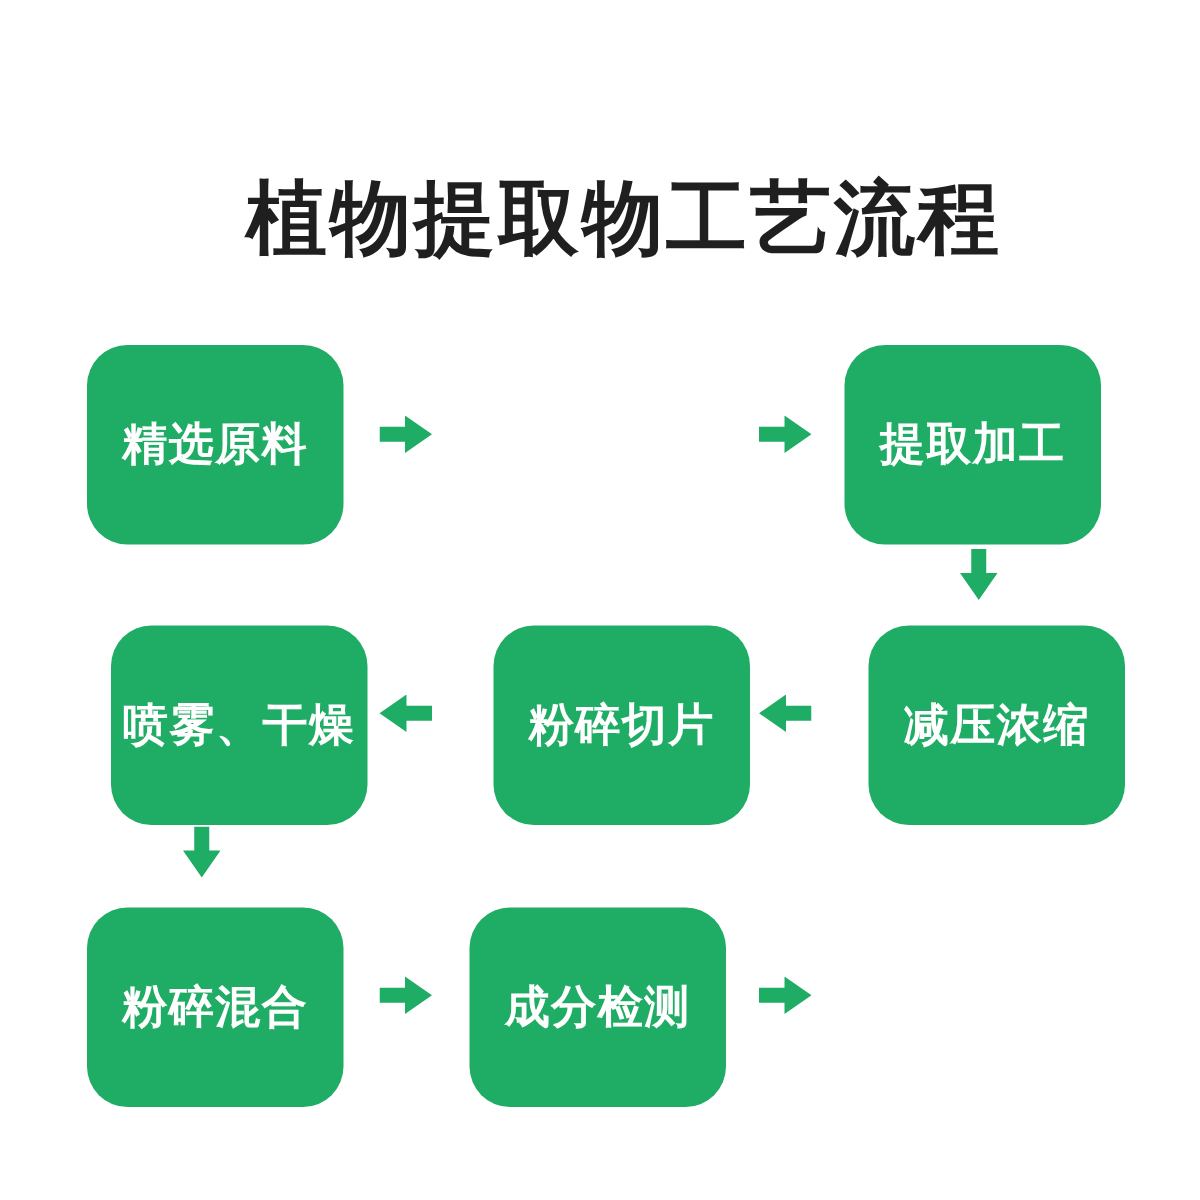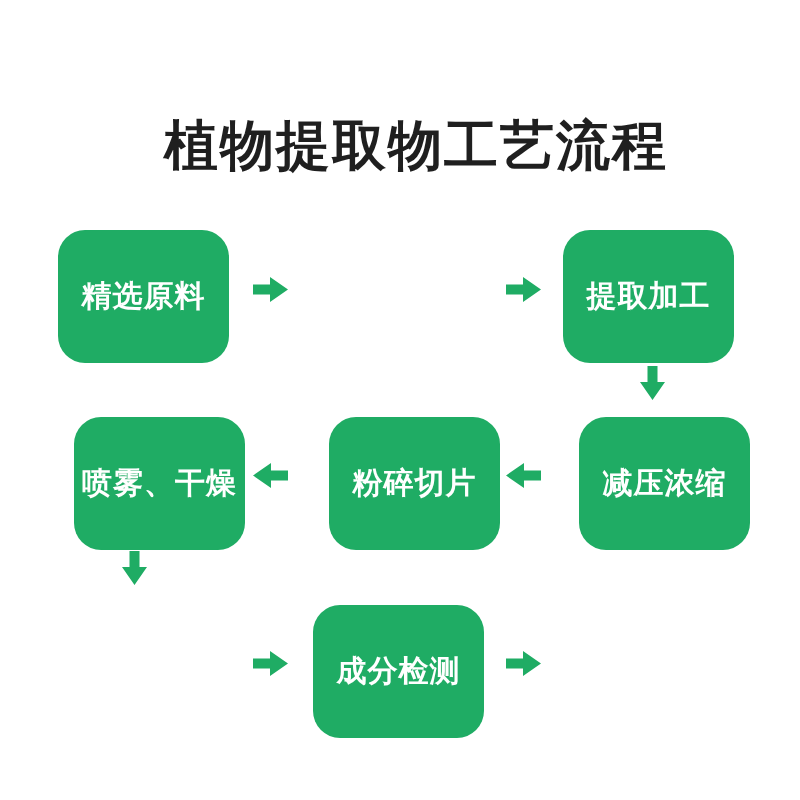--- a/index.html
+++ b/index.html
@@ -70,20 +70,23 @@
   <div class="box c1 r2">
     <span>喷雾、干燥</span>
   </div>
   <div class="box c2 r2">
     <span>粉碎切片</span>
   </div>
   <div class="box c3 r2">
     <span>减压浓缩</span>
   </div>
 
+  <div class="box c1 r3">
+    <span>粉碎混合</span>
+  </div>
   <div class="box c2 r3">
     <span>成分检测</span>
   </div>
 
   <span class="arrow" style="left:253px; top:277px;">
     <svg width="35" height="25" viewBox="0 0 35 25">
         <polygon points="0,7.5 17,7.5 17,0 35,12.5 17,25 17,17.5 0,17.5"></polygon>
       </svg>
   </span>
   <span class="arrow" style="left:506px; top:277px;">

